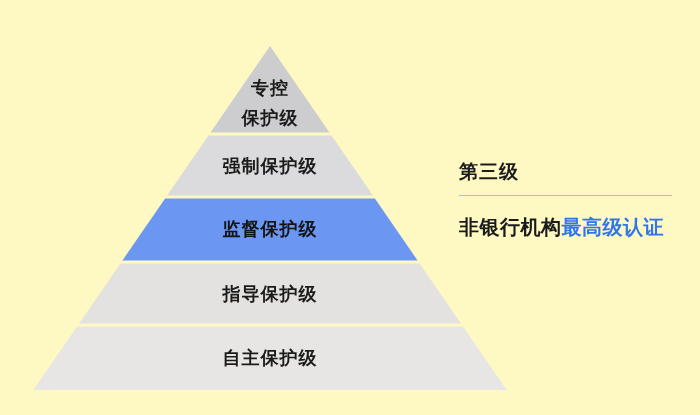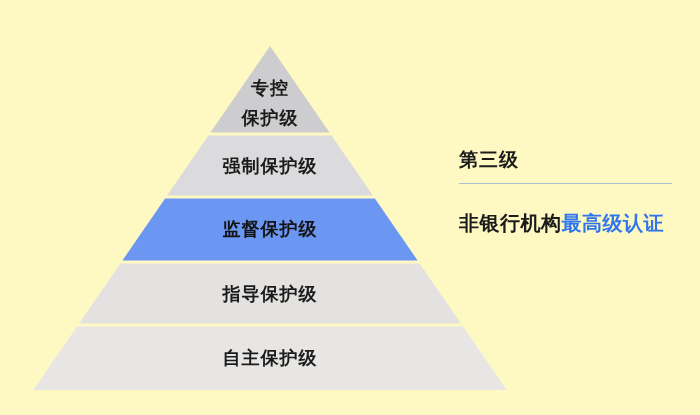--- a/index.html
+++ b/index.html
@@ -22,37 +22,37 @@
   }
   .band-label {
     font-family: "Liberation Sans", "DejaVu Sans", sans-serif;
     font-size: 18px;
     font-weight: bold;
     letter-spacing: 1px;
   }
   .annotation {
     position: absolute;
     left: 459px;
-    top: 148px;
+    top: 160px;
     width: 225px;
   }
   .anno-title {
     font-size: 19px;
     font-weight: bold;
     color: #1b1b1b;
     letter-spacing: 1px;
     line-height: 24px;
   }
   .anno-divider {
     margin-top: 11px;
     width: 213px;
     height: 1px;
   }
   .anno-desc {
-    margin-top: 26px;
+    margin-top: 18px;
     font-size: 20px;
     font-weight: bold;
     color: #1b1b1b;
     letter-spacing: 0.5px;
     white-space: nowrap;
   }
   .anno-desc .highlight {
     
   }
 </style>

